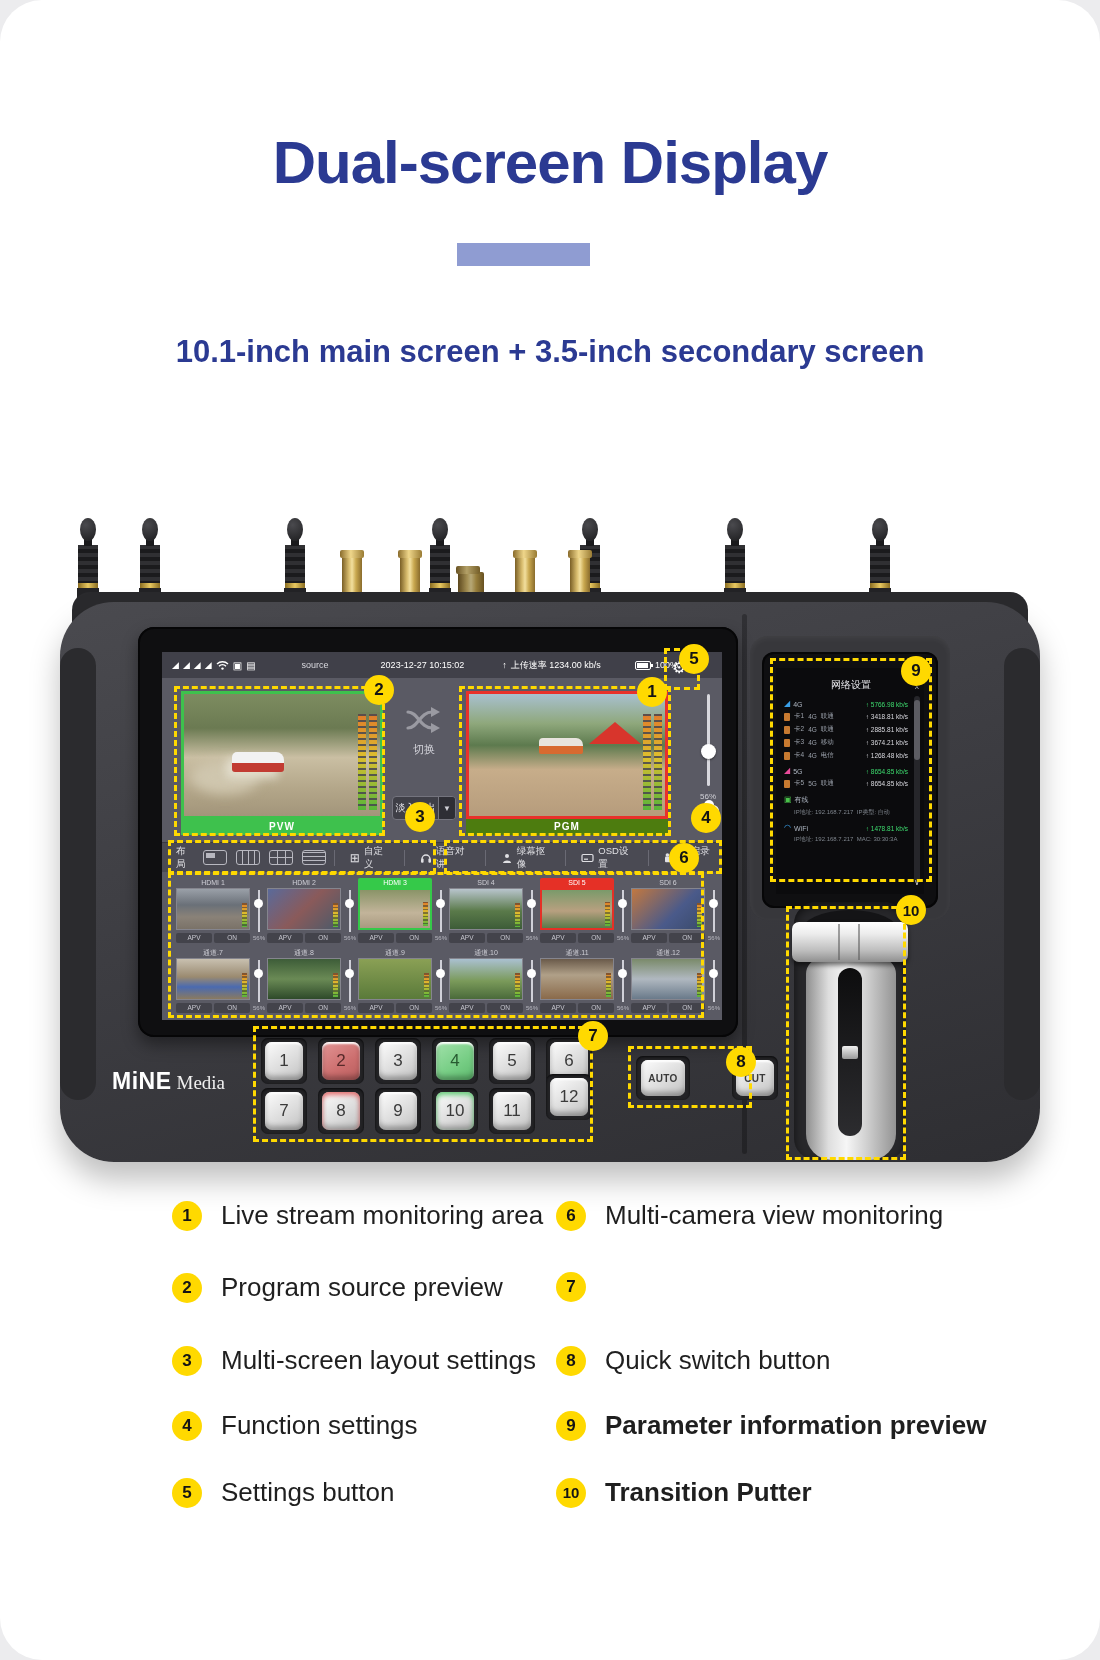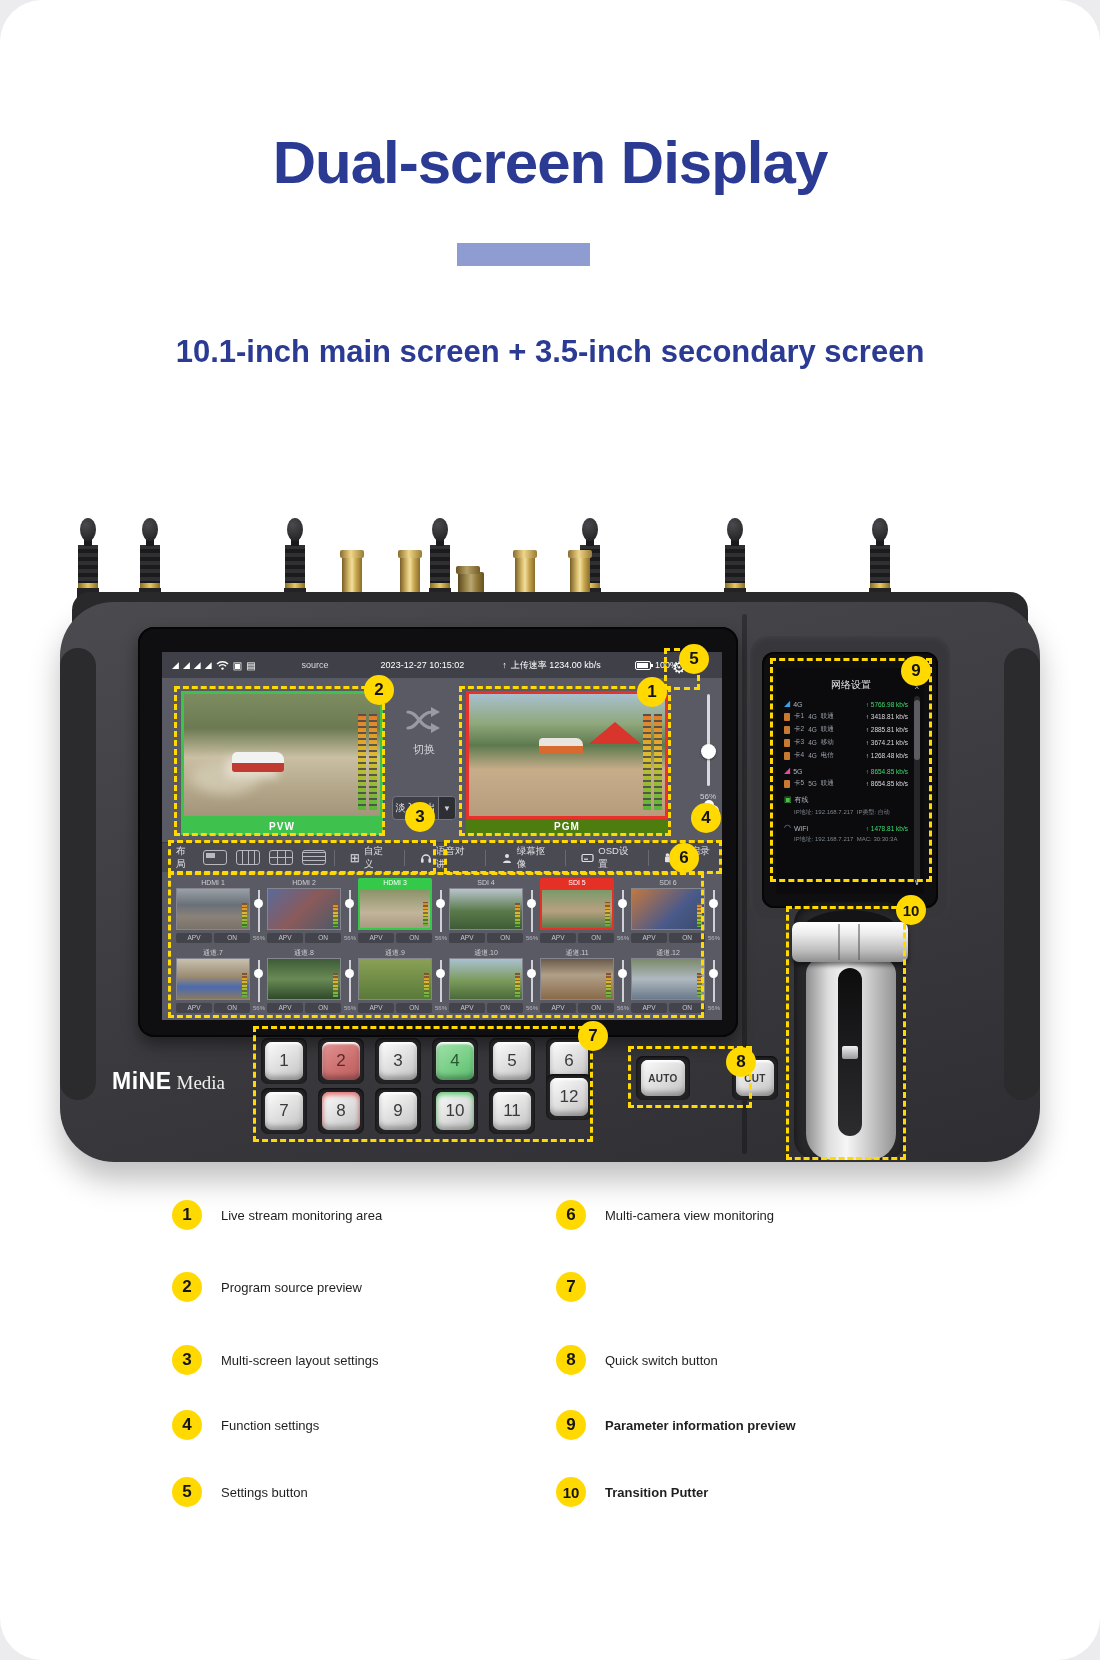--- a/index.html
+++ b/index.html
@@ -163,21 +163,21 @@
 
   
   .ybox{position:absolute;border:3px dashed #ffd900;z-index:30}
   .badge{position:absolute;width:30px;height:30px;background:#ffd900;border-radius:50%;color:#141414;
     font-weight:bold;font-size:17px;display:flex;align-items:center;justify-content:center;z-index:40}
 
   
   .leg{position:absolute;display:flex;align-items:center;gap:19px}
   .leg .lb{width:30px;height:30px;background:#ffd900;border-radius:50%;display:flex;align-items:center;justify-content:center;
     font-size:17px;font-weight:bold;color:#141414;flex:0 0 30px}
-  .leg .lt{font-size:13px;color:#1f1f1f}
+  .leg .lt{font-size:26px;color:#1f1f1f}
   .leg .lt.bold{font-weight:bold}
 </style>
 </head>
 <body>
 
 <div class="page">
 <div class="card">
 
   <div class="abs h1">Dual-screen Display</div>
   <div class="abs hbar"></div>

